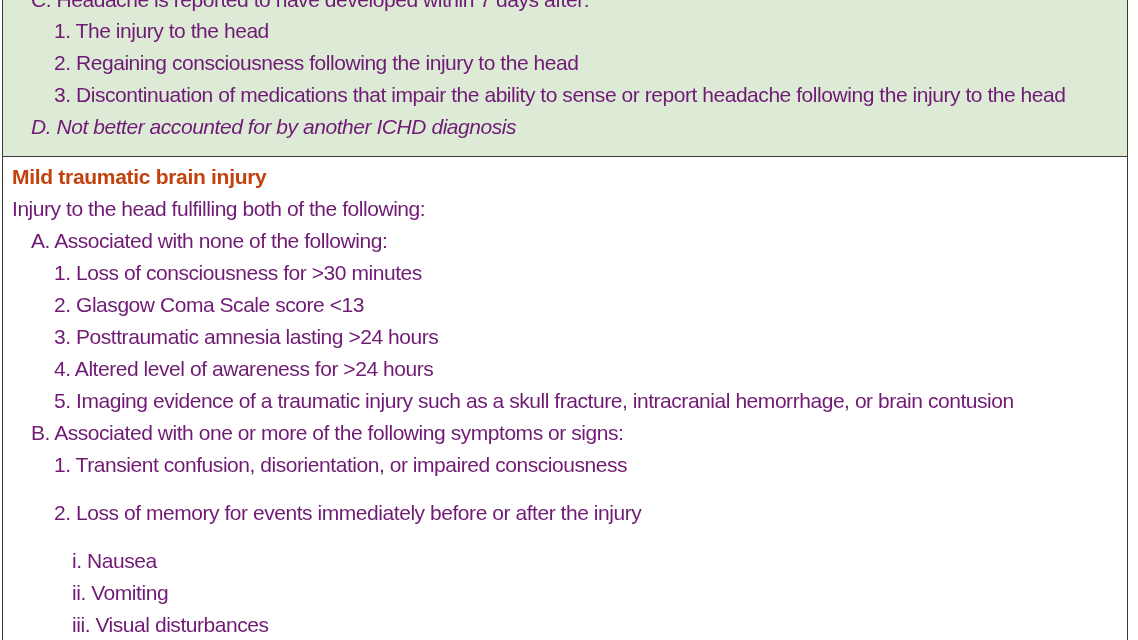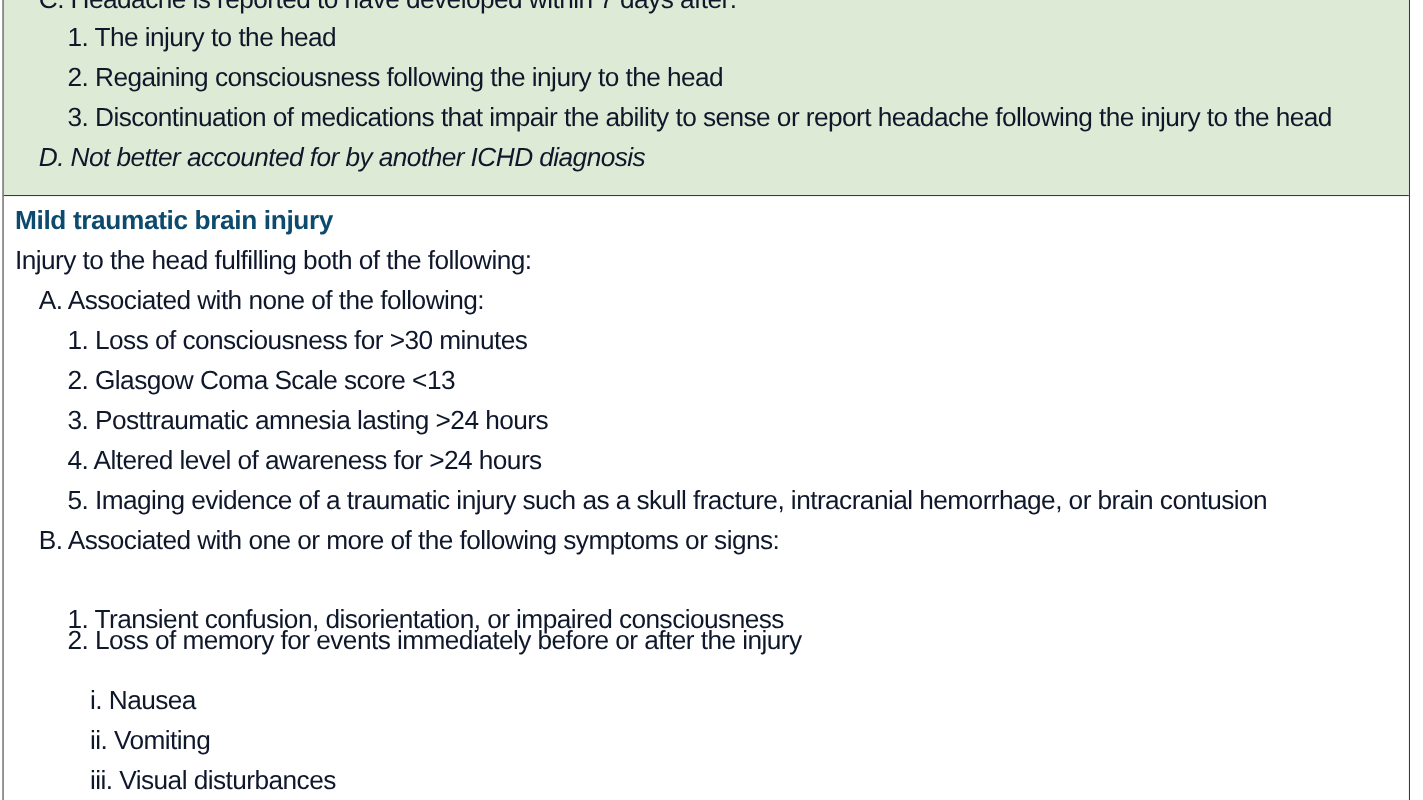--- a/index.html
+++ b/index.html
@@ -33,25 +33,25 @@
       background: #ffffff;
       height: 500px;
       position: relative;
     }
     .line {
       position: absolute;
       white-space: nowrap;
       font-size: 21px;
       line-height: 24px;
       letter-spacing: -0.45px;
-      color: #0f172a;
+      color: #701a75;
     }
     .heading {
       font-weight: bold;
-      color: #0c4a6e;
+      color: #c2410c;
       letter-spacing: -0.3px;
     }
     .lvl0 { left: 9px; }
     .lvl1 { left: 28px; }
     .lvl2 { left: 51px; }
     .lvl3 { left: 69px; }
   </style>
 </head>
 <body>
 
@@ -70,20 +70,20 @@
     <div class="line lvl0" style="top:40px;">Injury to the head fulfilling both of the following:</div>
 
     <div class="line lvl1" style="top:72px;">A. Associated with none of the following:</div>
     <div class="line lvl2" style="top:104px;">1. Loss of consciousness for &gt;30 minutes</div>
     <div class="line lvl2" style="top:136px;">2. Glasgow Coma Scale score &lt;13</div>
     <div class="line lvl2" style="top:168px;">3. Posttraumatic amnesia lasting &gt;24 hours</div>
     <div class="line lvl2" style="top:200px;">4. Altered level of awareness for &gt;24 hours</div>
     <div class="line lvl2" style="top:232px;">5. Imaging evidence of a traumatic injury such as a skull fracture, intracranial hemorrhage, or brain contusion</div>
 
     <div class="line lvl1" style="top:264px;">B. Associated with one or more of the following symptoms or signs:</div>
-    <div class="line lvl2" style="top:296px;margin-top:31px;">1. Transient confusion, disorientation, or impaired consciousness</div>
+    <div class="line lvl2" style="top:296px;">1. Transient confusion, disorientation, or impaired consciousness</div>
     <div class="line lvl2" style="top:344px;">2. Loss of memory for events immediately before or after the injury</div>
     <div class="line lvl3" style="top:392px;">i. Nausea</div>
     <div class="line lvl3" style="top:424px;">ii. Vomiting</div>
     <div class="line lvl3" style="top:456px;">iii. Visual disturbances</div>
   </div>
 
 </div>
 
 </body></html>

